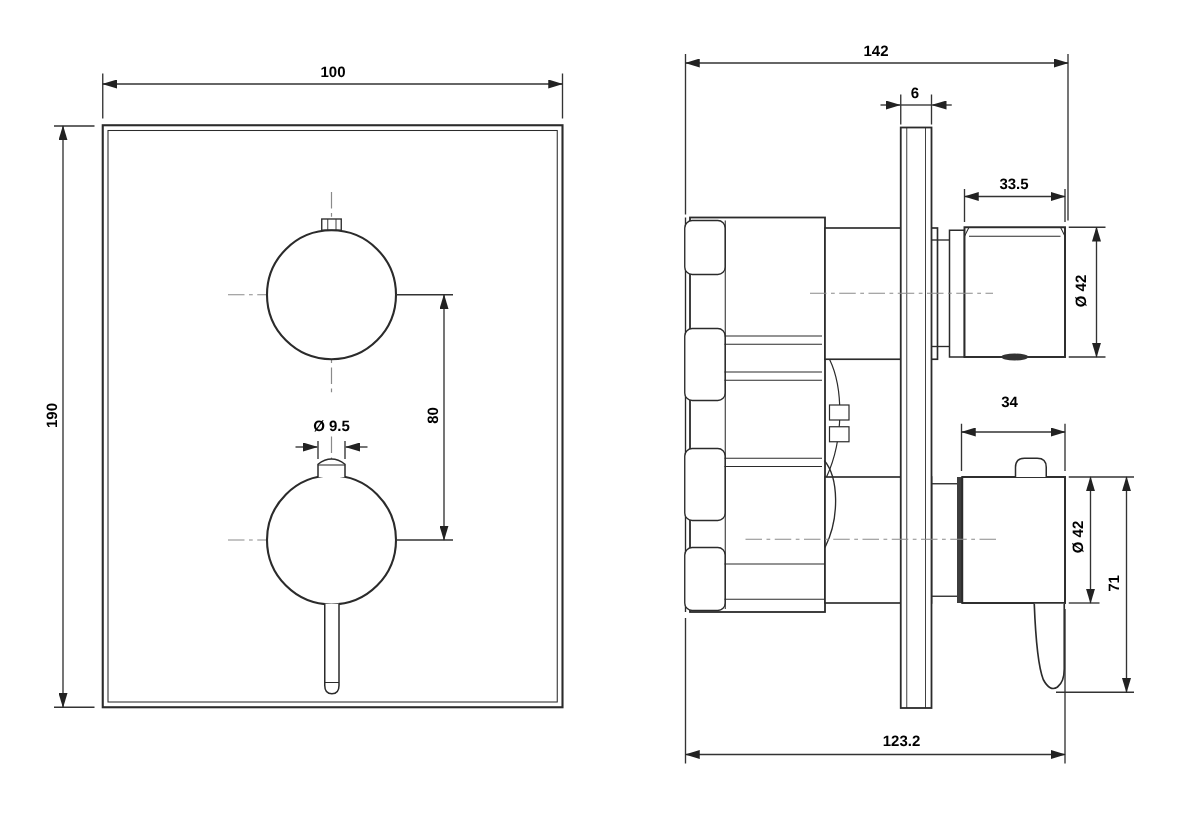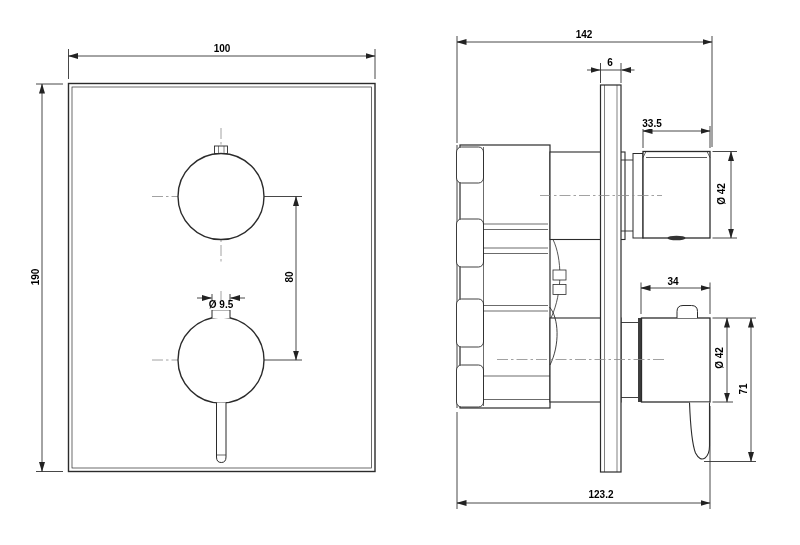--- a/index.html
+++ b/index.html
@@ -163,24 +163,24 @@
 
     <line x1="457" y1="412" x2="457" y2="509" class="dim"></line>
     <line x1="710" y1="406" x2="710" y2="509" class="dim"></line>
     <line x1="457" y1="503" x2="710" y2="503" class="dim" marker-start="url(#arr)" marker-end="url(#arr)"></line>
   </g>
 </svg>
 
 <span class="dlab" style="left:222px;top:49px">100</span>
 <span class="dlab v" style="left:36px;top:277px">190</span>
 <span class="dlab v" style="left:290px;top:277px">80</span>
-<span class="dlab" style="left:221px;top:305px">Ø 9.5</span>
+<span class="dlab" style="left:221px;top:285px">Ø 9.5</span>
 
 <span class="dlab" style="left:584px;top:35px">142</span>
 <span class="dlab" style="left:610px;top:63px">6</span>
-<span class="dlab" style="left:652px;top:124px">33.5</span>
+<span class="dlab" style="left:676px;top:124px">33.5</span>
 <span class="dlab v" style="left:722px;top:194px">Ø 42</span>
-<span class="dlab" style="left:673px;top:282px">34</span>
+<span class="dlab" style="left:673px;top:269px">34</span>
 <span class="dlab v" style="left:720px;top:358px">Ø 42</span>
 <span class="dlab v" style="left:744px;top:389px">71</span>
 <span class="dlab" style="left:601px;top:495px">123.2</span>
 
 </div>
 
 </body></html>

